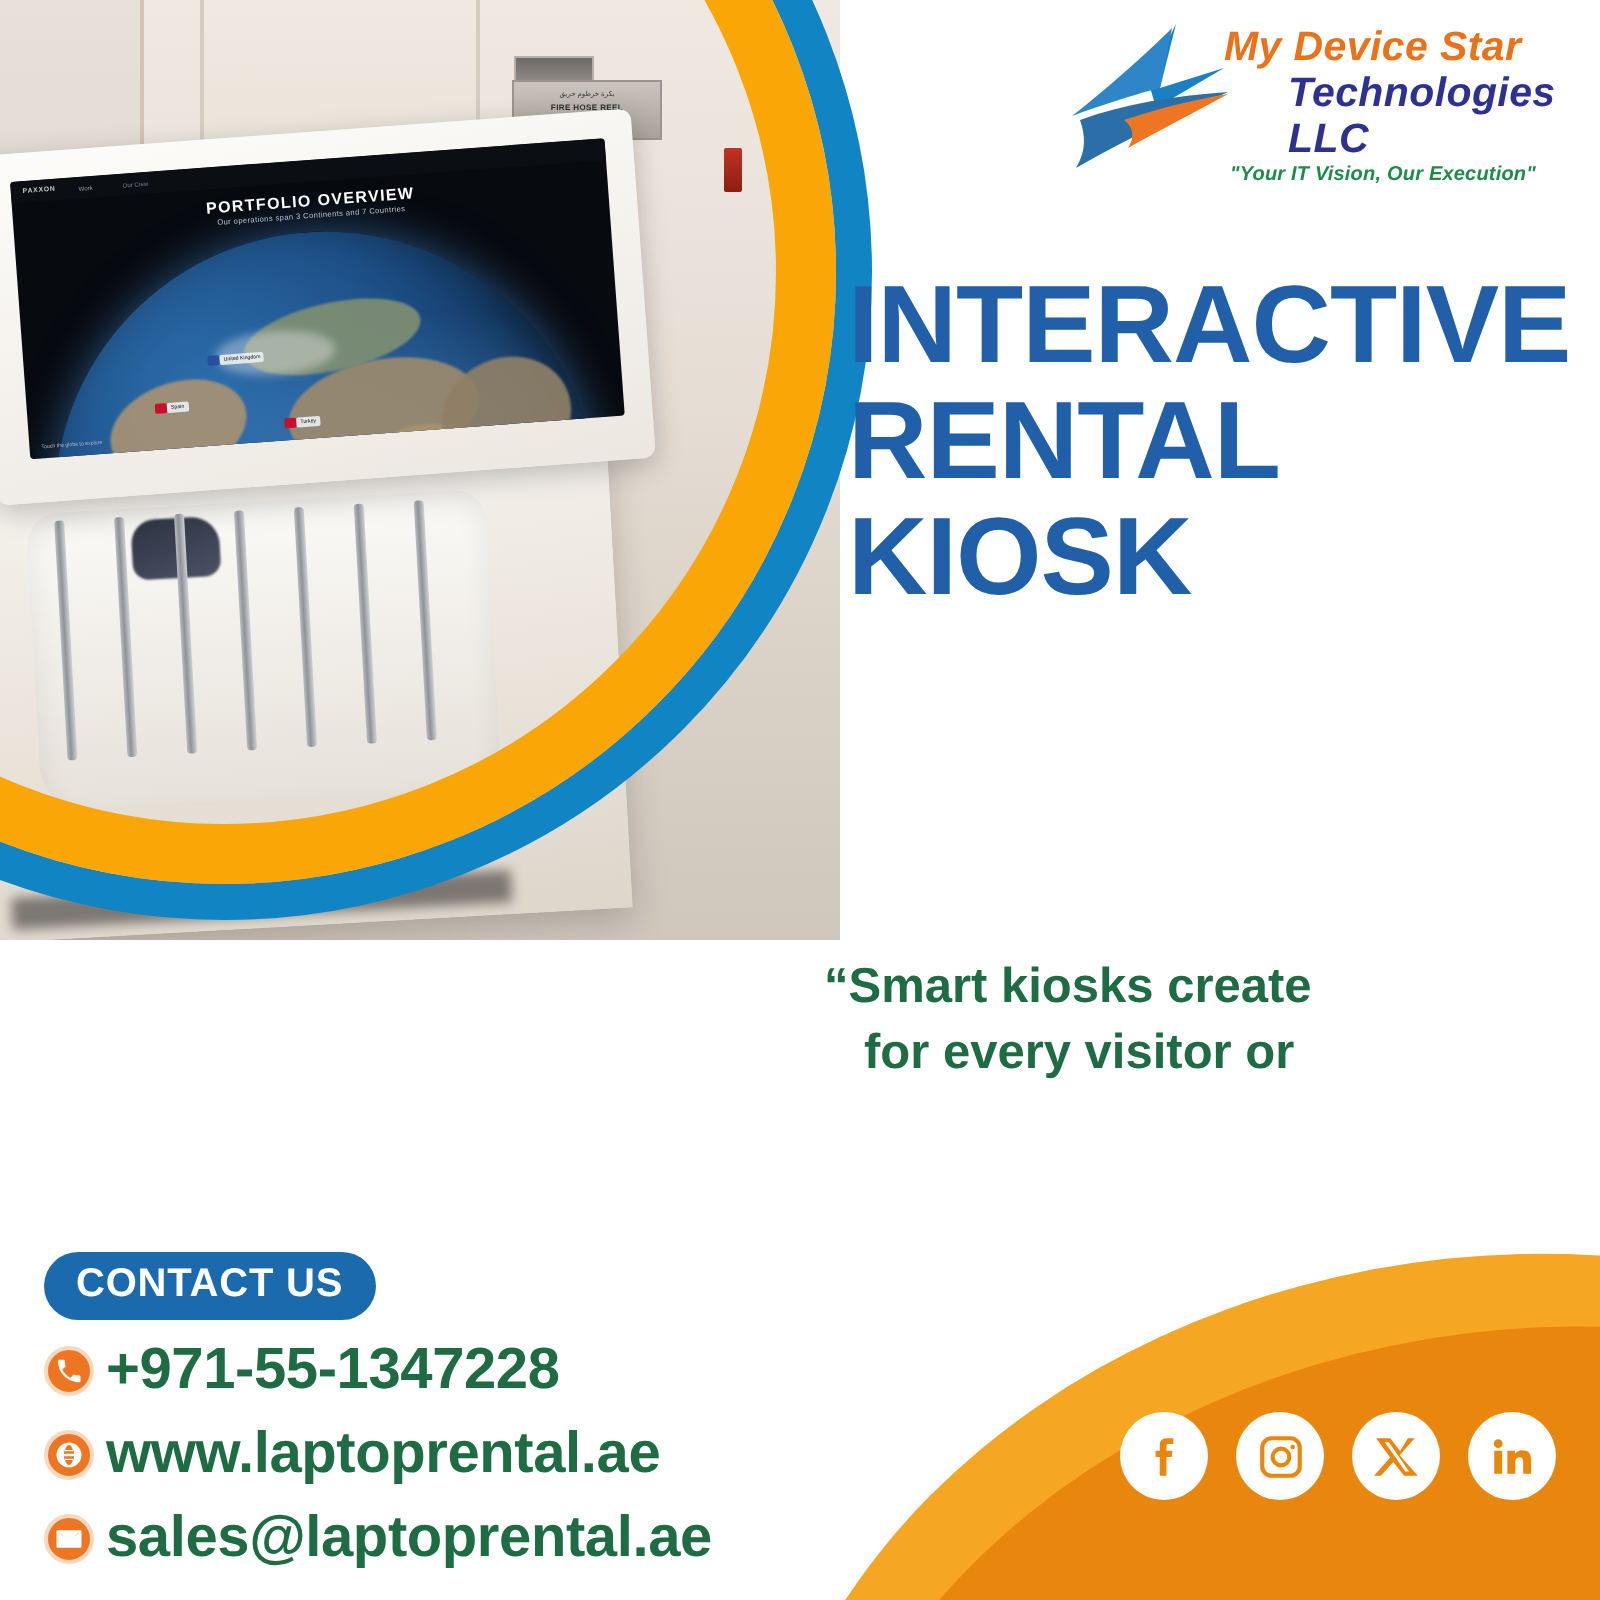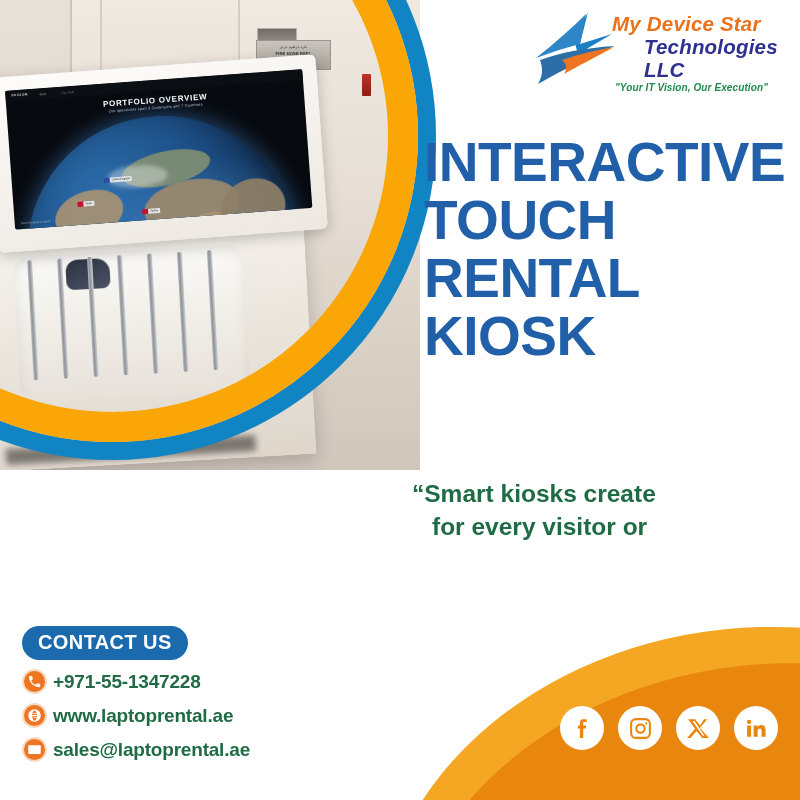--- a/index.html
+++ b/index.html
@@ -251,21 +251,21 @@
     font-size:20px;
     font-weight:bold;
     letter-spacing:.4px;
     padding:5px 16px 6px 16px;
     border-radius:20px;
   }
   .c-row {
     display:flex; align-items:center;
     margin-top:9px;
     color:#1E6B44;
-    font-size:19px;
+    font-size:29px;
     font-weight:bold;
     letter-spacing:-.2px;
   }
   .c-ico {
     width:25px; height:25px; border-radius:50%;
     background:#EE7521;
     border:2px solid #F6D9BE;
     margin-right:6px;
     flex:0 0 auto;
     display:flex; align-items:center; justify-content:center;
@@ -379,21 +379,20 @@
     </div>
     <div class="logo-text">
       <div class="logo-l1">My Device Star</div>
       <div class="logo-l2">Technologies LLC</div>
       <div class="logo-l3">"Your IT Vision, Our Execution"</div>
     </div>
   </div>
 
   <div class="headline">
     <div>INTERACTIVE</div>
-    <div>TOUCH</div>
     <div>RENTAL</div>
     <div>KIOSK</div>
   </div>
 
   <div class="quote">
     <div class="ql1">“Smart kiosks create</div>
     <div class="ql3">for every visitor or</div>
   </div>
 
   <div class="wave-light"></div>

